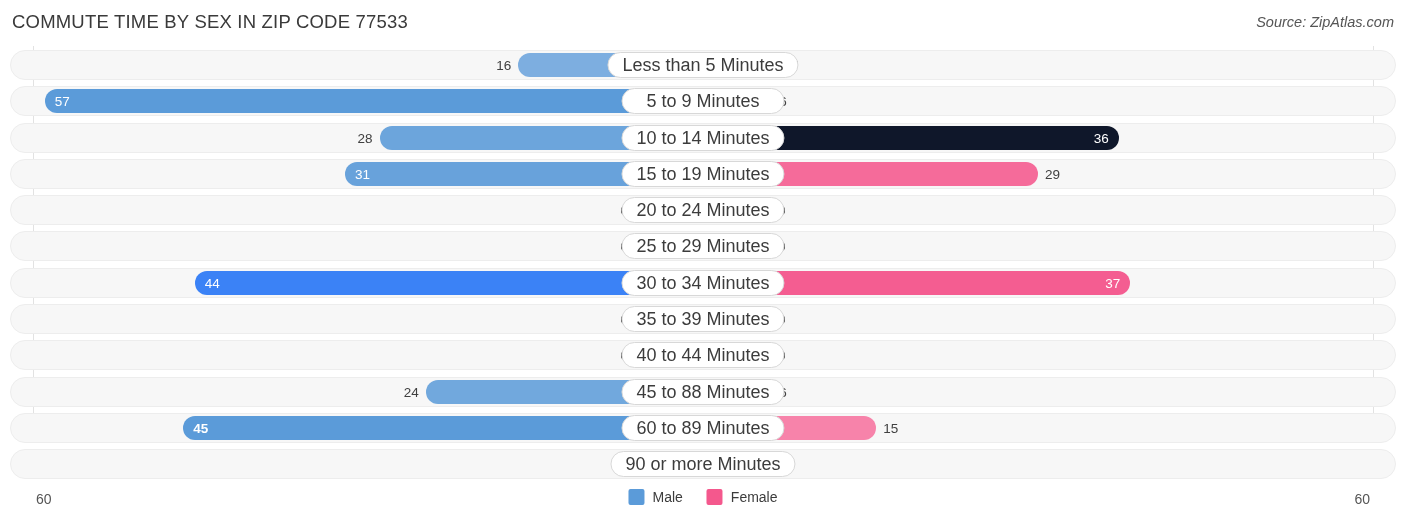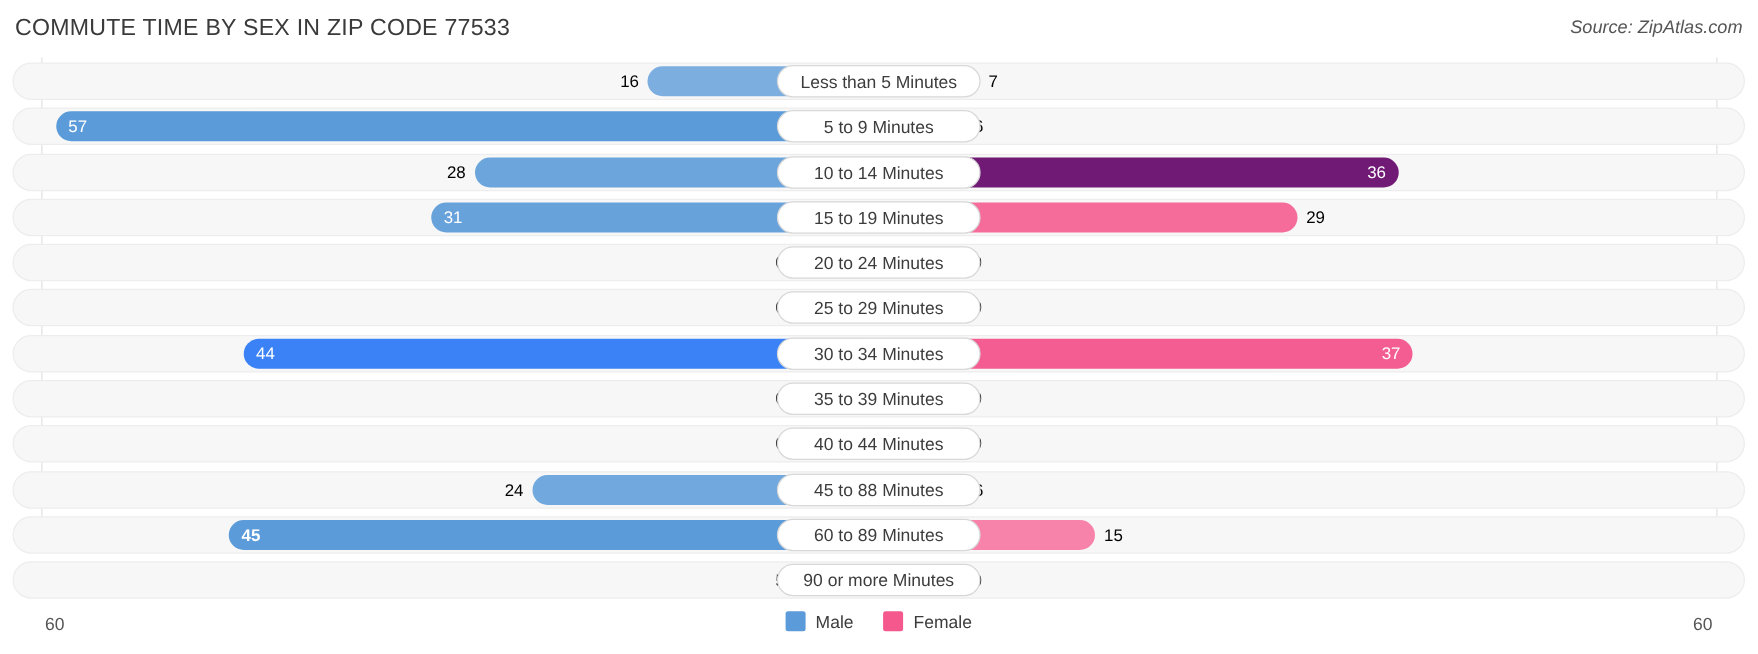--- a/index.html
+++ b/index.html
@@ -73,40 +73,40 @@
     border-radius: 12px;
   }
   .bar-male   { right: 703px; }
   .bar-female { left: 703px; }
 
   .bar-val {
     position: absolute;
     top: 50%; transform: translateY(-50%);
     font-size: 13.5px;
     white-space: nowrap;
-    color: #000000;
+    color: #404040;
   }
   .bar-male  .bar-val.outside { right: calc(100% + 7px); }
   .bar-male  .bar-val.inside  { left: 10px;  color: #ffffff; }
   .bar-female .bar-val.outside { left: calc(100% + 7px); }
   .bar-female .bar-val.inside  { right: 10px; color: #ffffff; }
 
   
   .center-label {
     position: absolute;
     left: 50%; transform: translateX(-50%);
     top: 2px; height: 26px;
     line-height: 25px;
     padding: 0 14px;
     min-width: 163px;
     text-align: center;
     background: #ffffff;
     border: 1px solid #d8d8d8;
     border-radius: 13px;
-    font-size: 14px;
+    font-size: 18px;
     color: #3c3c3c;
     white-space: nowrap;
     z-index: 5;
   }
 
   
   .footer {
     position: absolute;
     left: 0; bottom: 0;
     width: 1406px; height: 40px;
@@ -160,21 +160,21 @@
           <div class="bar bar-female" style="width: 69.3px; background: rgb(247, 147, 181);">
             <span class="bar-val outside">6</span>
           </div>
           <div class="center-label">5 to 9 Minutes</div>
         </div>
         <div class="row">
           <div class="track"></div>
           <div class="bar bar-male" style="width: 323.4px; background: rgb(108, 165, 220);">
             <span class="bar-val outside">28</span>
           </div>
-          <div class="bar bar-female" style="width: 415.8px; background: #701a75; text-decoration: underline;">
+          <div class="bar bar-female" style="width: 415.8px; background: #0f172a; text-decoration: underline;">
             <span class="bar-val inside">36</span>
           </div>
           <div class="center-label">10 to 14 Minutes</div>
         </div>
         <div class="row">
           <div class="track"></div>
           <div class="bar bar-male" style="width: 358.05px; background: rgb(104, 162, 219); padding-left: 44px;">
             <span class="bar-val inside">31</span>
           </div>
           <div class="bar bar-female" style="width: 334.95px; background: rgb(245, 107, 154);">

